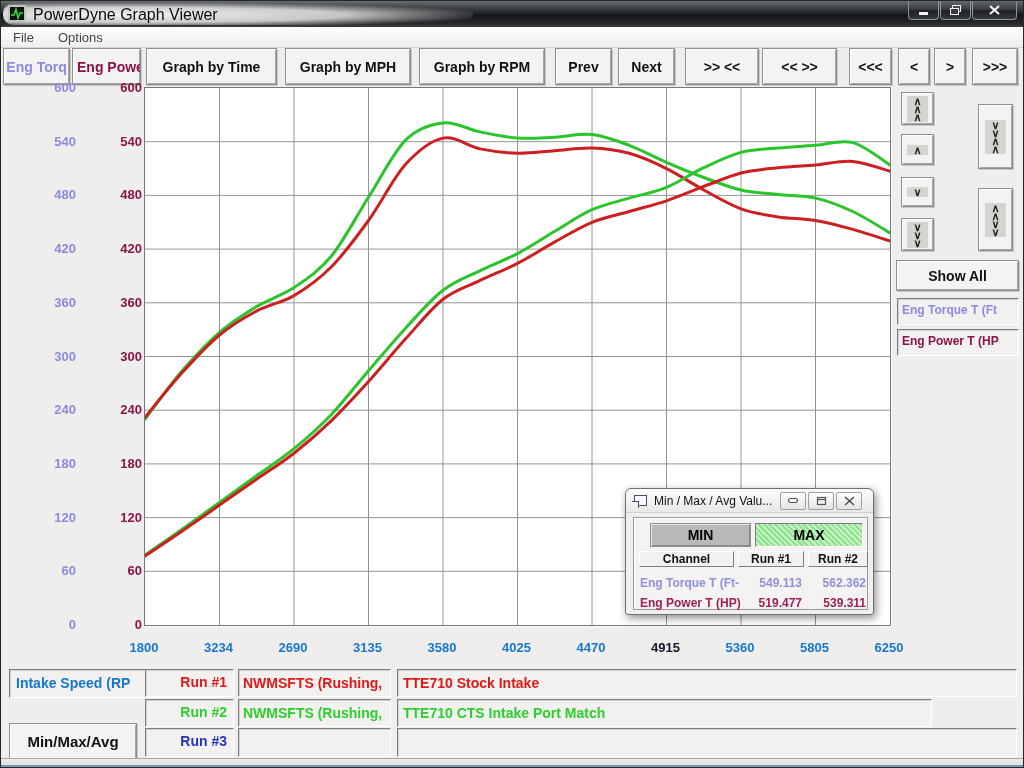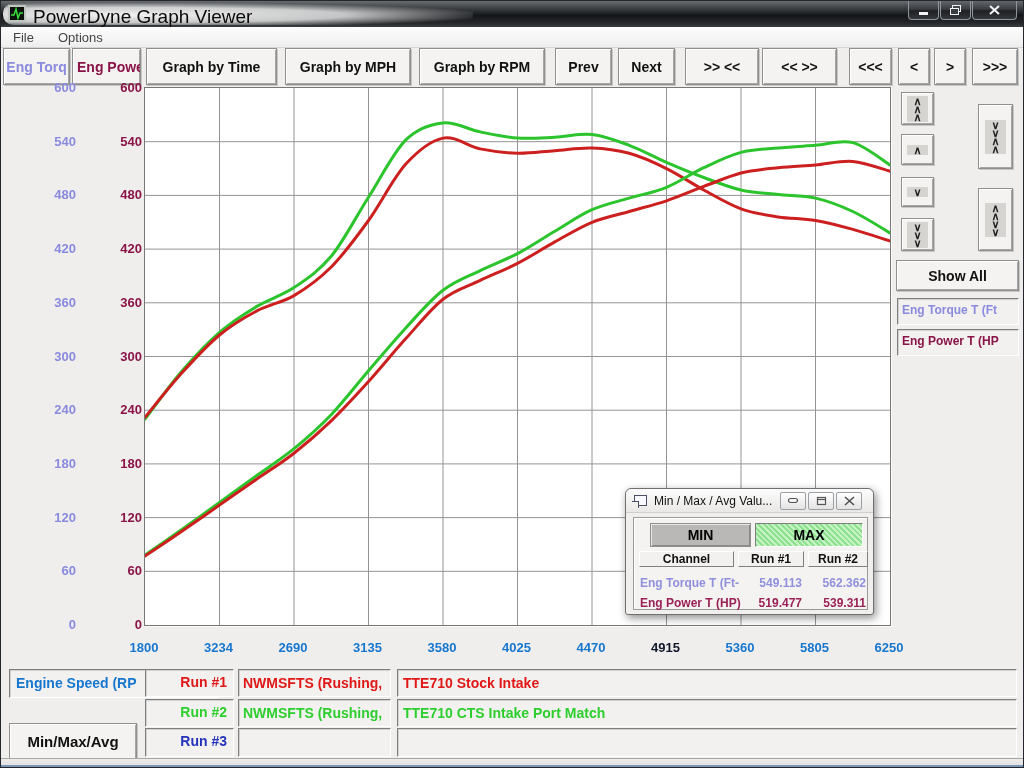--- a/index.html
+++ b/index.html
@@ -6,21 +6,21 @@
   html,body { width:1024px; height:768px; font-family:"Liberation Sans", sans-serif; }
   .window { position:absolute; inset:0; width:1024px; height:768px; background:#efeeec; overflow:hidden; border:1px solid #23262b; }
 
   
   .titlebar { position:absolute; left:0; top:0; width:1024px; height:26px;
     background:linear-gradient(#6a6d70 0%, #3a3d40 30%, #131518 55%, #26282b 85%, #3b3e41 100%); }
   .titlebar .glow { position:absolute; left:2px; top:2px; width:470px; height:22px;
     background:radial-gradient(ellipse at 120px 12px, rgba(255,255,255,0.95) 0%, rgba(255,255,255,0.75) 45%, rgba(255,255,255,0) 75%); border-radius:10px; }
   .app-icon { position:absolute; left:7px; top:4px; width:18px; height:17px; background:#0d120d; border:2px solid #bfc6bf; }
   .app-icon svg { position:absolute; left:0; top:0; }
-  .title-text { position:absolute; left:32px; top:5px; font-size:19px; color:#0a0a0a; font-weight:normal; }
+  .title-text { position:absolute; left:32px; top:5px; font-size:16px; color:#0a0a0a; font-weight:normal; }
   .caption-btns { position:absolute; right:8px; top:0px; display:flex; }
   .cap-btn { width:31px; height:19px; margin-left:1px; border:1px solid #8e959c; border-top:none;
     background:linear-gradient(#63666a, #3a3d41 45%, #1e2023 55%, #35383c); border-radius:0 0 4px 4px;
     display:flex; align-items:center; justify-content:center; }
   .cap-btn.close { width:45px; }
 
   
   .menubar { position:absolute; left:0; top:26px; width:1024px; height:21px;
     background:linear-gradient(#fdfdfd,#eeeeee); border-bottom:1px solid #d7d5d2; display:flex; align-items:center; }
   .menu-item { font-size:13px; color:#444; padding:0 12px; }
@@ -276,30 +276,30 @@
       <span class="mm-cell" style="left: 6px; top: 58px; color: rgb(144, 144, 220);">Eng Torque T (Ft-</span>
       <span class="mm-cell" style="left: 104px; top: 58px; width: 64px; text-align: right; color: rgb(144, 144, 220);">549.113</span>
       <span class="mm-cell" style="left: 172px; top: 58px; width: 60px; text-align: right; color: rgb(144, 144, 220);">562.362</span>
 
       <span class="mm-cell" style="left: 6px; top: 78px; color: rgb(154, 32, 85);">Eng Power T (HP)</span>
       <span class="mm-cell" style="left: 104px; top: 78px; width: 64px; text-align: right; color: rgb(154, 32, 85);">519.477</span>
       <span class="mm-cell" style="left: 172px; top: 78px; width: 60px; text-align: right; color: rgb(154, 32, 85);">539.311</span>
     </div>
   </div>
 
-  <div class="sunken legend-text" style="position: absolute; left: 8px; top: 668px; width: 210px; height: 29px; padding: 5px 0px 0px 6px; color: rgb(23, 119, 207);">Engine Speed (RP</div>
+  <div class="sunken legend-text" style="position: absolute; left: 8px; top: 668px; width: 210px; height: 29px; padding: 5px 0px 0px 6px; color: rgb(23, 119, 207);">Intake Speed (RP</div>
 
   <div class="sunken legend-text" style="position: absolute; left: 144px; top: 668px; width: 89px; height: 28px; padding: 4px 6px 0px 0px; text-align: right; color: rgb(224, 24, 24);">Run #1</div>
   <div class="sunken legend-text" style="position: absolute; left: 144px; top: 698px; width: 89px; height: 28px; padding: 4px 6px 0px 0px; text-align: right; color: rgb(45, 206, 45);">Run #2</div>
   <div class="sunken legend-text" style="position: absolute; left: 144px; top: 727px; width: 89px; height: 29px; padding: 4px 6px 0px 0px; text-align: right; color: rgb(38, 51, 187);">Run #3</div>
 
   <div class="sunken legend-text" style="position: absolute; left: 237px; top: 668px; width: 153px; height: 28px; padding: 5px 0px 0px 4px; color: rgb(224, 24, 24);">NWMSFTS (Rushing,</div>
   <div class="sunken legend-text" style="position: absolute; left: 237px; top: 698px; width: 153px; height: 28px; padding: 5px 0px 0px 4px; color: rgb(45, 206, 45);">NWMSFTS (Rushing,</div>
   <div class="sunken legend-text" style="position: absolute; left: 237px; top: 727px; width: 153px; height: 29px; padding: 5px 0px 0px 4px; color: rgb(38, 51, 187);"></div>
 
   <div class="sunken legend-text" style="position: absolute; left: 396px; top: 668px; width: 620px; height: 28px; padding: 5px 0px 0px 5px; color: rgb(224, 24, 24);">TTE710 Stock Intake</div>
-  <div class="sunken legend-text" style="position: absolute; left: 396px; top: 698px; width: 620px; height: 28px; padding: 5px 0px 0px 5px; color: rgb(45, 206, 45);">TTE710 CTS Intake Port Match</div>
+  <div class="sunken legend-text" style="position: absolute; left: 396px; top: 698px; width: 535px; height: 28px; padding: 5px 0px 0px 5px; color: rgb(45, 206, 45);">TTE710 CTS Intake Port Match</div>
   <div class="sunken legend-text" style="position: absolute; left: 396px; top: 727px; width: 620px; height: 29px; padding: 5px 0px 0px 5px; color: rgb(38, 51, 187);"></div>
 
   <div class="btn" style="left:8px; top:722px; width:128px; height:37px; font-size:15px;">Min/Max/Avg</div>
 
   <div class="statusbar"></div>
 </div>
 
 </body></html>

